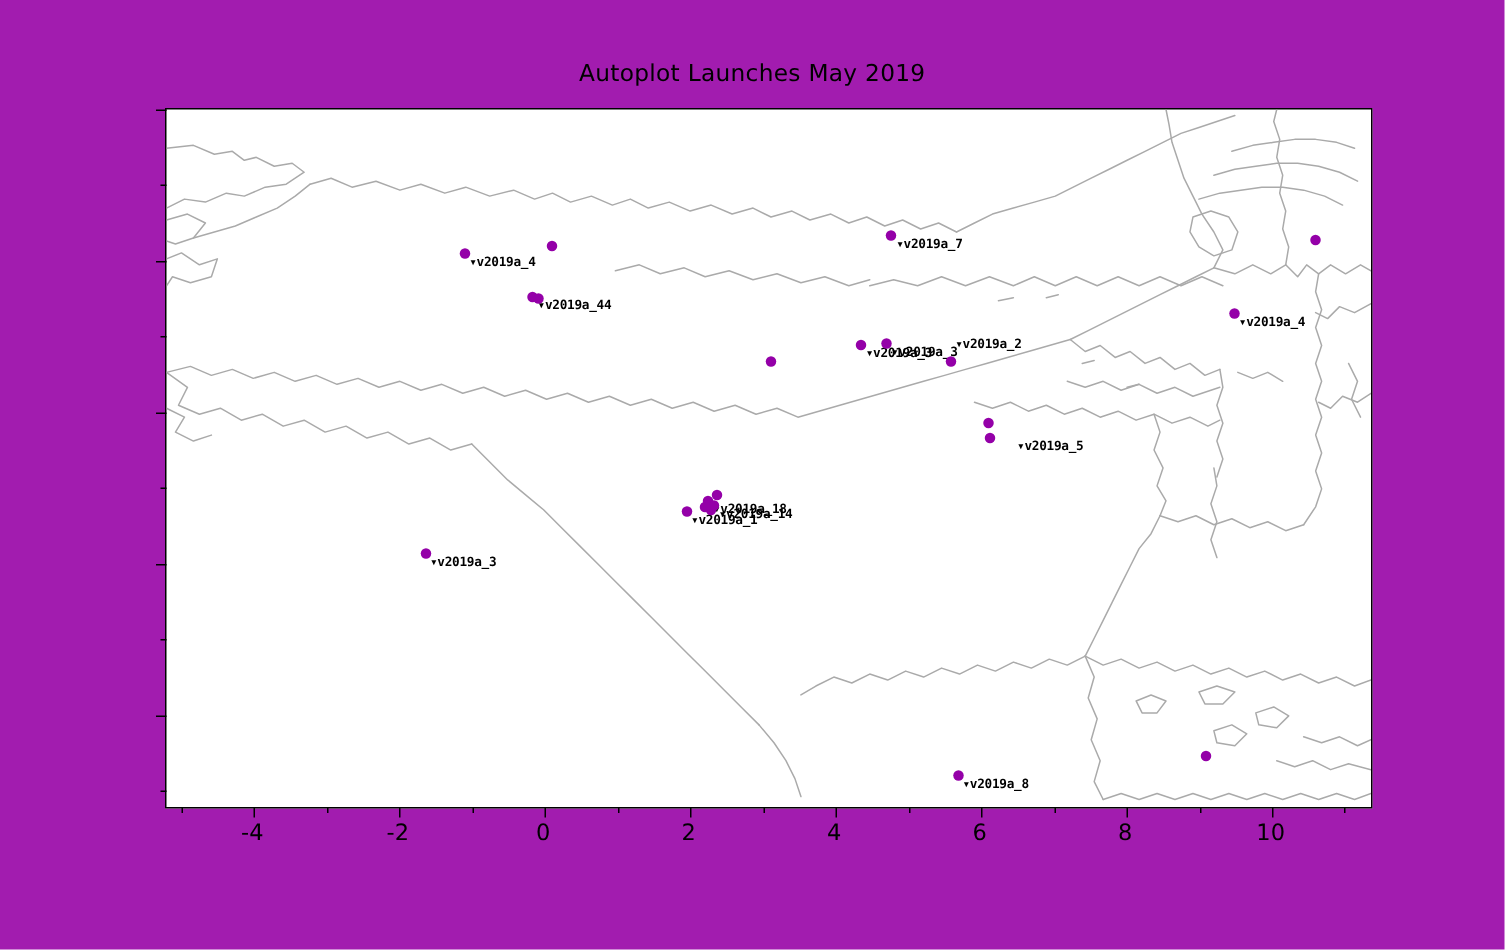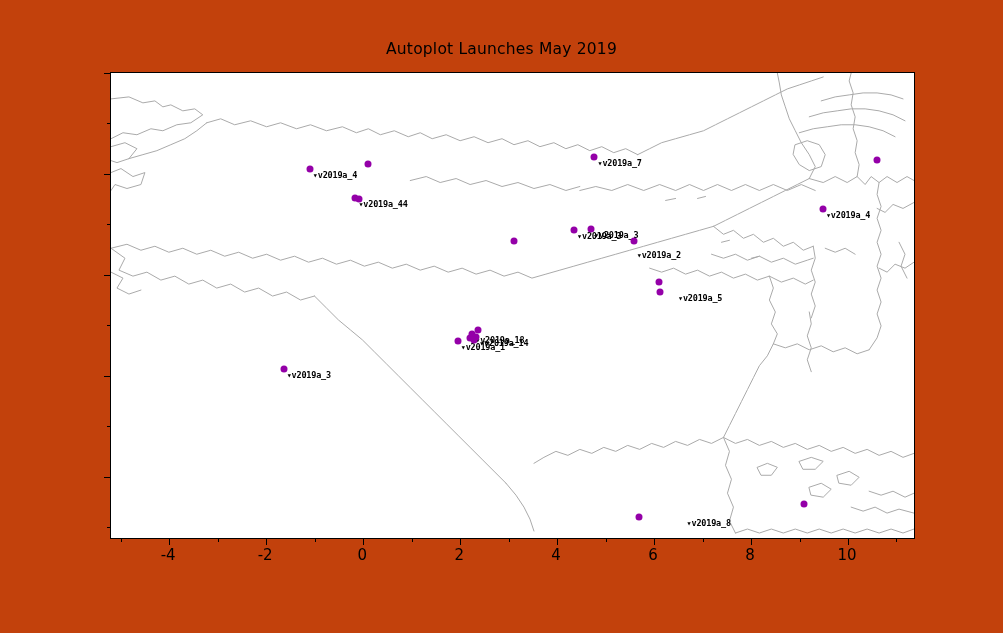--- a/index.html
+++ b/index.html
@@ -1,18 +1,18 @@
 <!DOCTYPE html>
 <html><head>
 <meta charset="utf-8">
 <style>
   html,body{margin:0;padding:0;background:#ffffff;}
   body{width:1003px;height:633px;overflow:hidden;
        font-family:"DejaVu Sans","Liberation Sans",sans-serif;}
-  #stage{position:relative;width:1003px;height:633px;background:#c2410c;}
+  #stage{position:relative;width:1003px;height:633px;background:#a21caf;}
 
   #plot-title{
     position:absolute;left:0;top:40px;width:1003px;text-align:center;
     font-size:15.5px;color:#000;letter-spacing:.2px;white-space:nowrap;
   }
 
   
   #axes-frame{
     position:absolute;left:110px;top:72px;width:805px;height:467px;
     border:1px solid #000;box-sizing:border-box;background:#fff;
@@ -194,31 +194,31 @@
         <div class="ptlabel" style="left: 368.16px; top: 265.217px;">▾v2019a_14</div>
         <div class="pt" style="left: 366.614px; top: 257.225px; background: rgb(148, 0, 168);"></div>
         <div class="pt" style="left: 363.22px; top: 266.714px; background: rgb(148, 0, 168);"></div>
         <div class="pt" style="left: 358.855px; top: 265.216px; background: rgb(148, 0, 168);"></div>
         <div class="pt" style="left: 402.5px; top: 168.32px; background: rgb(148, 0, 168);"></div>
         <div class="pt" style="left: 463.117px; top: 157.332px; background: rgb(148, 0, 168);"></div>
         <div class="ptlabel" style="left: 466.117px; top: 158.332px;">▾v2019a_3</div>
         <div class="pt" style="left: 480.09px; top: 155.833px; background: rgb(148, 0, 168);"></div>
         <div class="ptlabel" style="left: 483.09px; top: 156.833px;">▾v2019a_3</div>
         <div class="pt" style="left: 522.765px; top: 167.82px; background: rgb(148, 0, 168);"></div>
-        <div class="ptlabel" style="left: 525.765px; top: 177px;">▾v2019a_2</div>
+        <div class="ptlabel" style="left: 525.765px; top: 152px;">▾v2019a_2</div>
         <div class="pt" style="left: 483.485px; top: 83.9102px; background: rgb(148, 0, 168);"></div>
         <div class="ptlabel" style="left: 486.485px; top: 84.9102px;">▾v2019a_7</div>
         <div class="pt" style="left: 549.437px; top: 219.265px; background: rgb(148, 0, 168);"></div>
         <div class="ptlabel" style="left: 567px; top: 220.265px;">▾v2019a_5</div>
         <div class="pt" style="left: 547.982px; top: 209.276px; background: rgb(148, 0, 168);"></div>
         <div class="pt" style="left: 711.892px; top: 135.855px; background: rgb(148, 0, 168);"></div>
         <div class="ptlabel" style="left: 714.892px; top: 136.855px;">▾v2019a_4</div>
         <div class="pt" style="left: 766.205px; top: 87.4064px; background: rgb(148, 0, 168);"></div>
         <div class="pt" style="left: 527.614px; top: 443.525px; background: rgb(148, 0, 168);"></div>
-        <div class="ptlabel" style="left: 530.614px; top: 444.525px; margin-left: 45px;">▾v2019a_8</div>
+        <div class="ptlabel" style="left: 530.614px; top: 444.525px;">▾v2019a_8</div>
         <div class="pt" style="left: 693.464px; top: 430.539px; background: rgb(148, 0, 168);"></div>
       </div>
   </div>
 
   <div id="ylabels"></div>
   <div id="xlabels">
       <div class="xlabel" style="left: 168.193px;">-4</div>
       <div class="xlabel" style="left: 265.181px;">-2</div>
       <div class="xlabel" style="left: 362.169px;">0</div>
       <div class="xlabel" style="left: 459.157px;">2</div>

